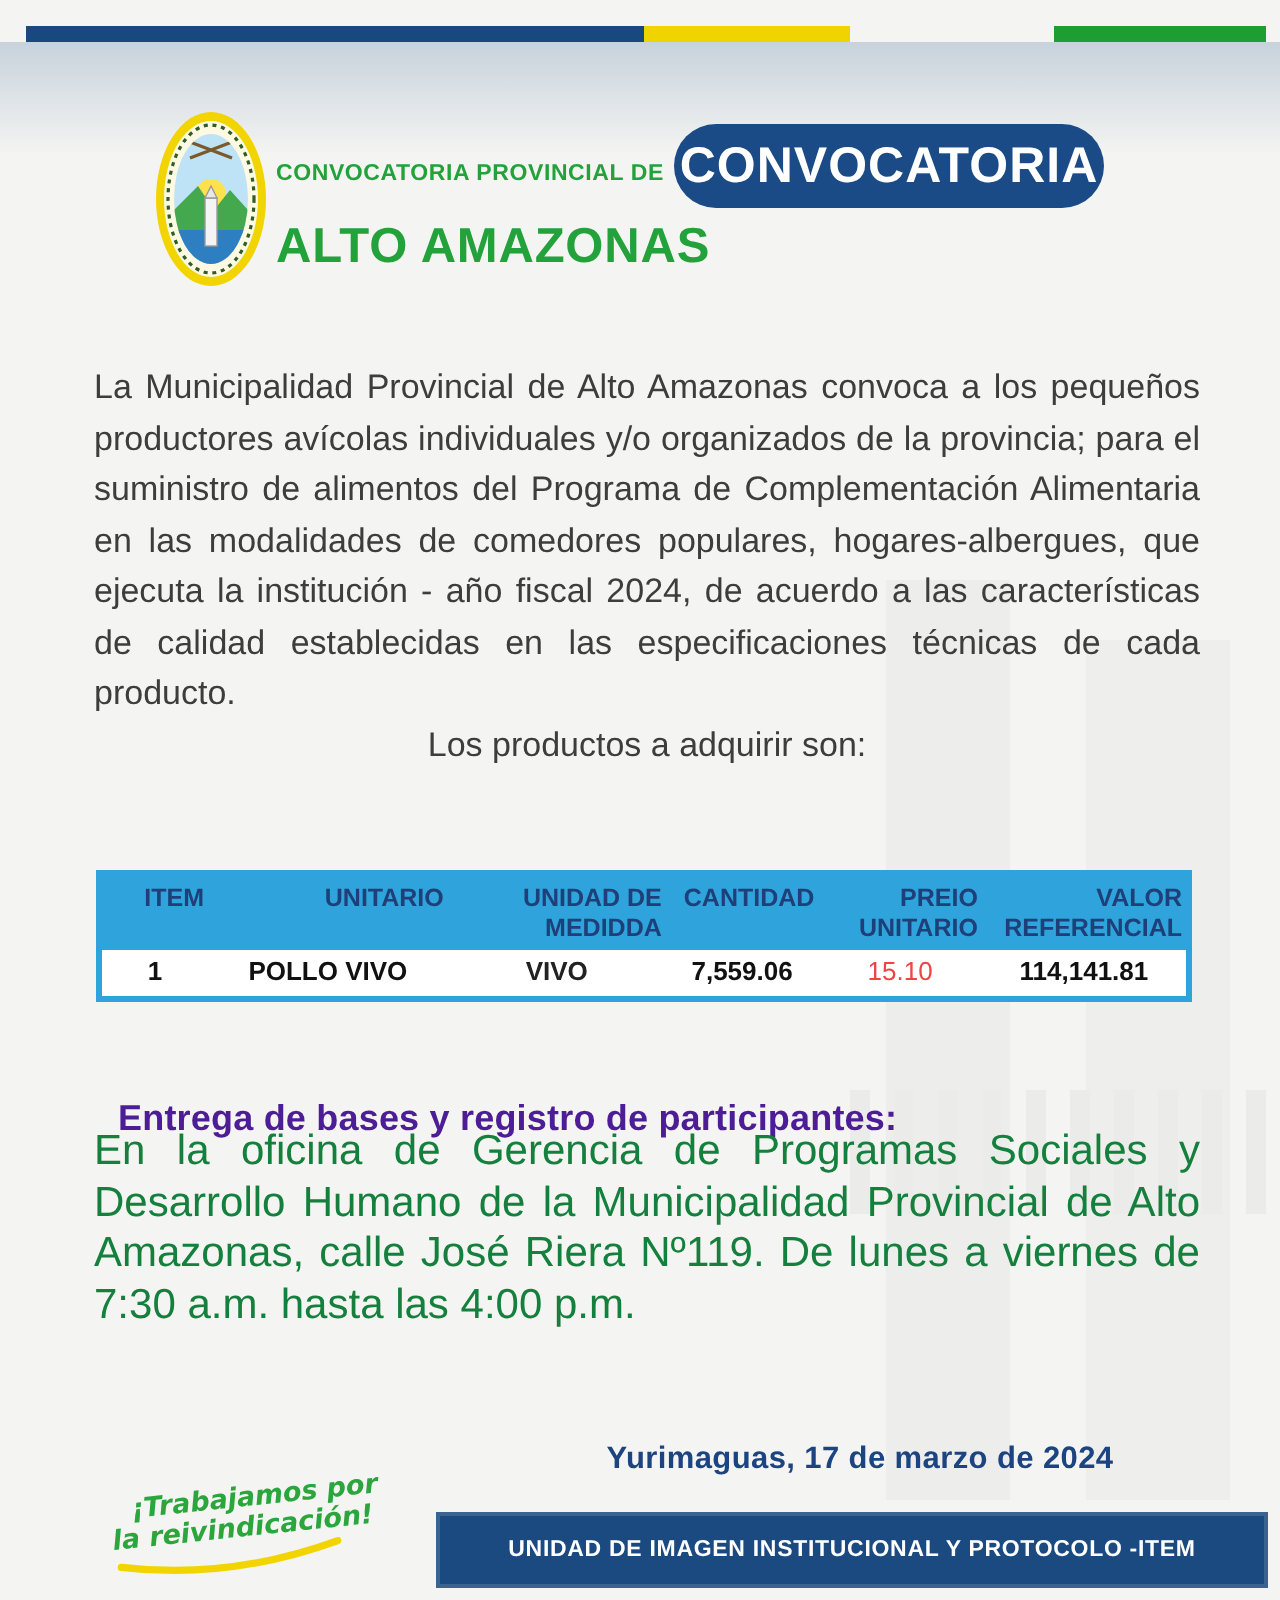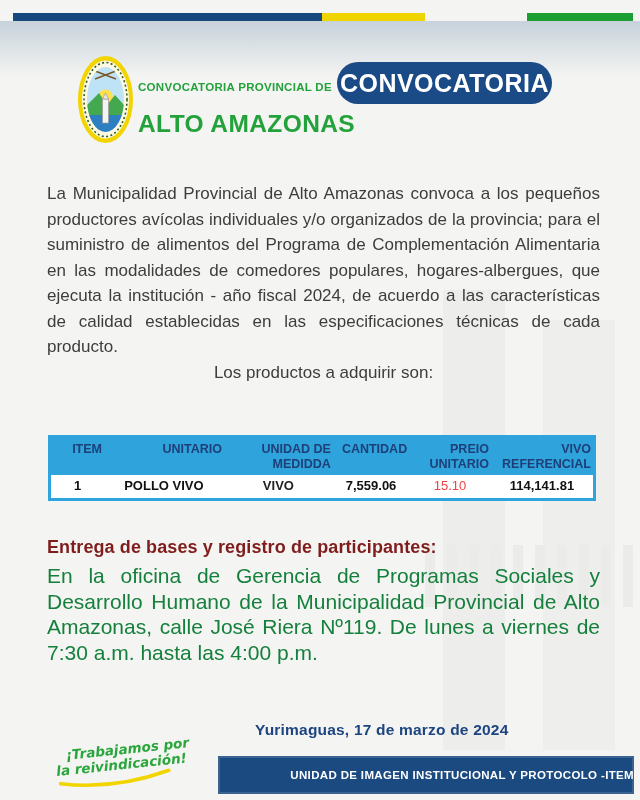--- a/index.html
+++ b/index.html
@@ -42,31 +42,31 @@
   .twrap{position:absolute;left:48px;top:435px;width:548px;}
   table{width:100%;border-collapse:collapse;border:3px solid #2ea3dc;}
   th{background:#2ea3dc;color:#1e3f78;font-size:12.5px;font-weight:bold;
      vertical-align:top;padding:4px 2px 4px;line-height:14.5px;text-align:right;}
   td{background:#fff;font-size:13px;text-align:center;padding:3px 2px 5px;color:#111;}
   td.b{font-weight:bold;}
   td.m{font-weight:bold;color:#222;}
   td.r{font-weight:normal;color:#ef4444;}
 
   
-  .green-h{position:absolute;left:47px;top:537px;margin:0;color:#7f1d1d;
+  .green-h{position:absolute;left:47px;top:537px;margin:12px;color:#4c1d95;
     font-size:18px;font-weight:bold;letter-spacing:.1px;}
   .office{position:absolute;left:47px;top:563px;width:553px;color:#15803d;
     font-size:21px;line-height:25.5px;text-align:justify;margin:0;}
 
   
-  .date{position:absolute;left:255px;top:721px;width:350px;text-align:left;
+  .date{position:absolute;left:255px;top:721px;width:350px;text-align:center;
     color:#1c4480;font-size:15.5px;font-weight:bold;letter-spacing:.2px;}
   .bar{position:absolute;left:218px;top:756px;width:416px;height:38px;
     background:#1b4a80;box-shadow:inset 0 0 0 2px rgba(255,255,255,.14);
-    display:flex;align-items:center;justify-content:flex-end;color:#fff;
+    display:flex;align-items:center;justify-content:center;color:#fff;
     font-size:11.5px;font-weight:bold;letter-spacing:.35px;}
   .bar .bold{font-weight:bold;}
   .ribbon{position:absolute;left:56px;top:742px;transform:rotate(-6deg);
     color:#2aa63c;font-style:italic;font-weight:bold;font-size:13.5px;line-height:15px;
     font-family:"DejaVu Sans",sans-serif;}
   .ribbon .l1{padding-left:11px;}
   .ribbon svg{display:block;margin-top:1px;}
 </style>
 </head>
 <body>
@@ -124,21 +124,21 @@
           <col style="width:15%">
           <col style="width:19%">
       </colgroup>
       <thead>
         <tr>
           <th>ITEM</th>
           <th>UNITARIO</th>
           <th>UNIDAD DE MEDIDDA</th>
           <th>CANTIDAD</th>
           <th>PREIO UNITARIO</th>
-          <th>VIVO REFERENCIAL</th>
+          <th>VALOR REFERENCIAL</th>
         </tr>
       </thead>
       <tbody>
         <tr>
           <td class="b">1</td>
           <td class="b">POLLO VIVO</td>
           <td class="m">VIVO</td>
           <td class="b">7,559.06</td>
           <td class="r">15.10</td>
           <td class="b">114,141.81</td>

